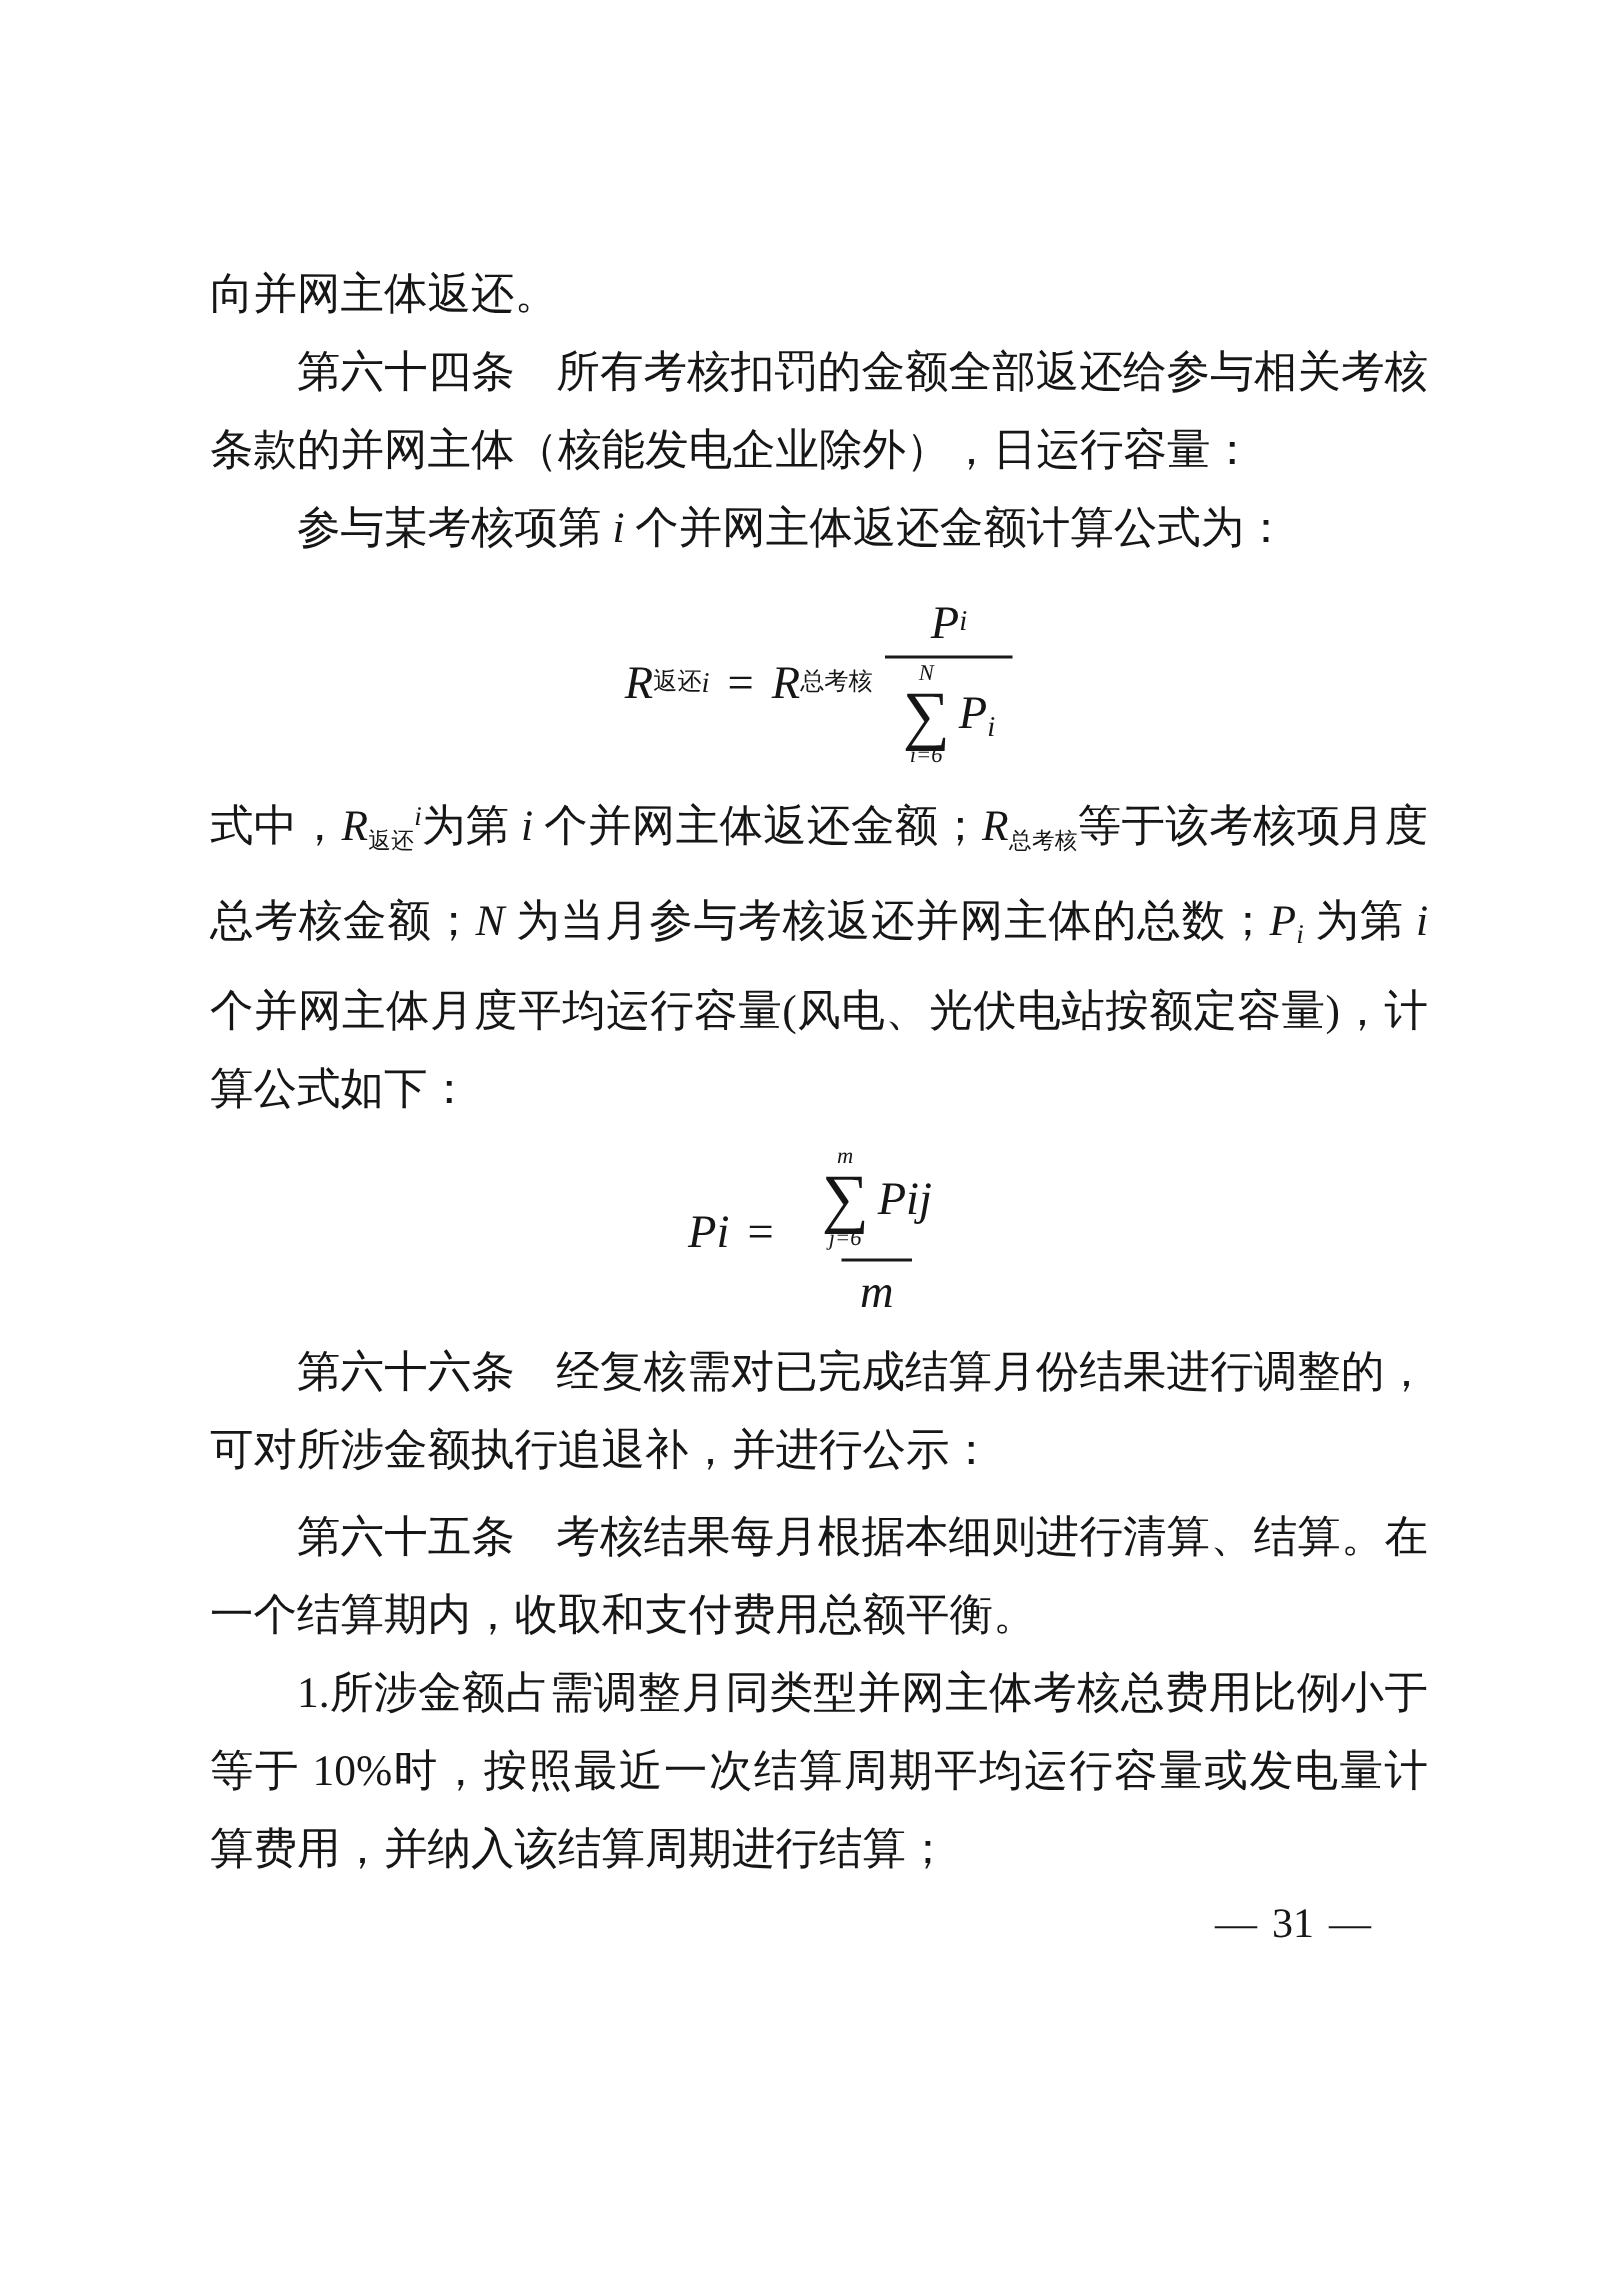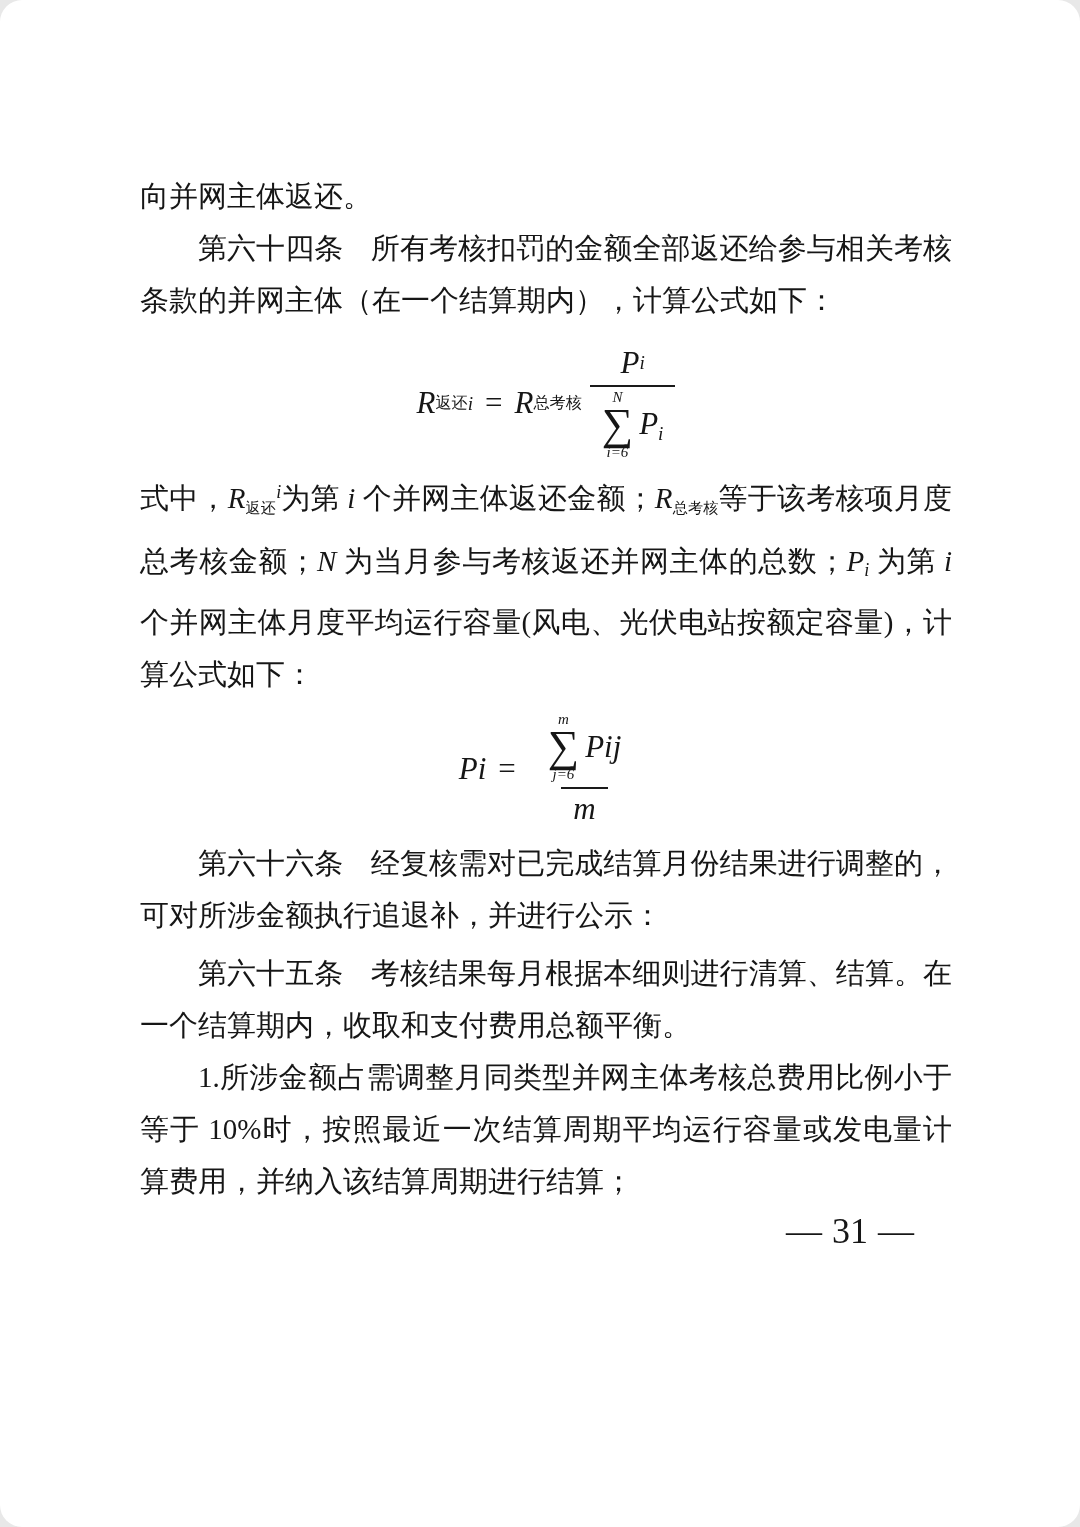--- a/index.html
+++ b/index.html
@@ -11,21 +11,20 @@
     position: relative;
     width: 1080px;
     height: 1527px;
     margin: 0 auto;
     background: #ffffff;
     color: #161616;
     font-family: "Liberation Serif", "DejaVu Serif", serif;
     box-sizing: border-box;
     padding: 170px 128px 12px 140px;
     overflow: hidden;
-    border-radius: 22px;
   }
   .body-text p {
     margin: 0;
     font-size: 29px;
     line-height: 52px;
     text-align: justify;
     text-align-last: left;
     width: 812px;
   }
   .indent { text-indent: 2em; }
@@ -106,36 +105,37 @@
     font-size: 15px;
     font-style: italic;
     margin-top: 2px;
   }
   
   .footer {
     width: 812px;
     text-align: right;
     padding-right: 28px;
     box-sizing: border-box;
-    font-size: 36px;
+    font-size: 28px;
     line-height: 40px;
     margin-top: 4px;
   }
   .footer .dash { margin: 0 10px; }
 </style>
 </head>
 <body>
 
 <div class="page">
   <div class="body-text">
 
     <p><span>向并网主体返还。</span></p>
 
-    <p class="indent"><span class="article-label">第六十四条</span><span>所有考核扣罚的金额全部返还给参与相关考核条款的并网主体（在一个结算期内），计算公式如下：</span></p>
+    <p class="indent"><span class="article-label">第六十四条</span><span>所有考核扣罚的金额全部返还给参与相关考核条款的并网主体（核能发电企业除外），日运行容量：</span></p>
 
+    <p class="indent"><span>参与某考核项第 </span><span class="mi">i</span><span> 个并网主体返还金额计算公式为：</span></p>
 
     <div class="formula formula-1">
       <span class="math">
         <span class="mi">R</span>
           <sub class="cn-sub">返还</sub>
           <sup class="var-sup">i</sup>
         <span class="mo">=</span>
         <span class="mi">R</span>
           <sub class="cn-sub">总考核</sub>
         <span class="frac">

